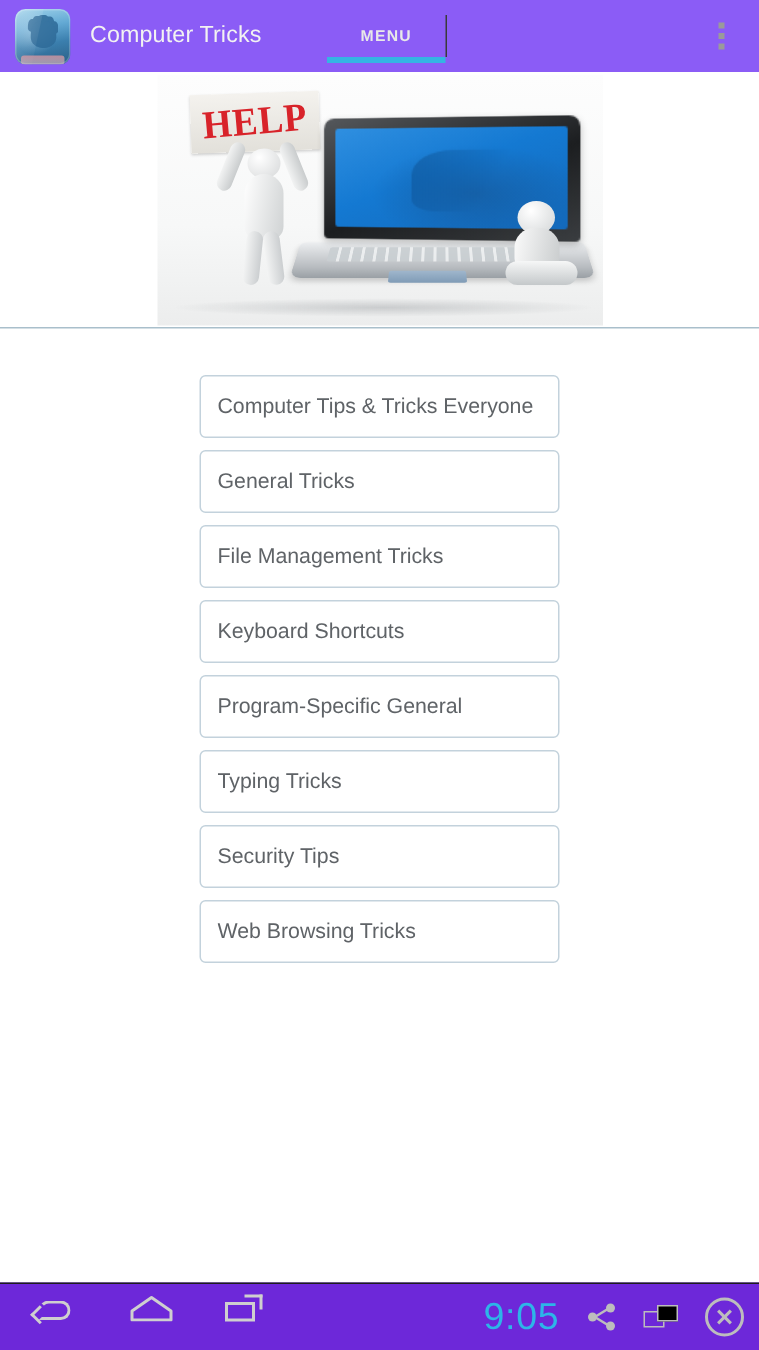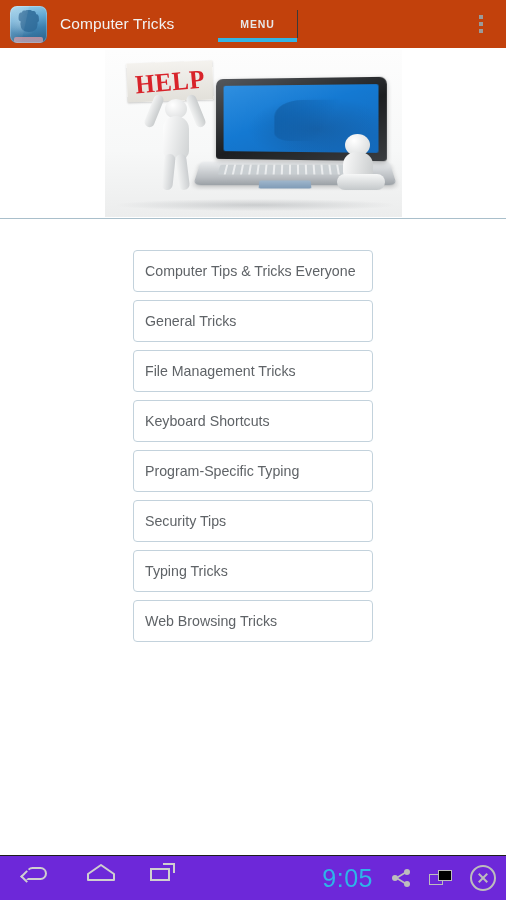--- a/index.html
+++ b/index.html
@@ -13,21 +13,21 @@
     position:relative;
     width:506px; height:900px;
     background:#ffffff;
     display:flex; flex-direction:column;
   }
 
   
   .appbar {
     position:relative;
     height:48px;
-    background:#c2410c;
+    background:#8b5cf6;
     display:flex; align-items:center;
     flex:0 0 48px;
   }
   .appbar-hairline {
     position:absolute; left:0; right:0; bottom:-2px;
     height:2px; background:#2aa9d8;
   }
   .app-icon {
     width:37px; height:37px;
     margin-left:10px;
@@ -415,27 +415,27 @@
       <div class="menu-item">
         <span class="label">General Tricks</span>
       </div>
       <div class="menu-item">
         <span class="label">File Management Tricks</span>
       </div>
       <div class="menu-item">
         <span class="label">Keyboard Shortcuts</span>
       </div>
       <div class="menu-item">
-        <span class="label">Program-Specific Typing</span>
+        <span class="label">Program-Specific General</span>
+      </div>
+      <div class="menu-item">
+        <span class="label">Typing Tricks</span>
       </div>
       <div class="menu-item">
         <span class="label">Security Tips</span>
-      </div>
-      <div class="menu-item">
-        <span class="label">Typing Tricks</span>
       </div>
       <div class="menu-item">
         <span class="label">Web Browsing Tricks</span>
       </div>
     </div>
 
   </div>
 
   <div class="sysbar">
     <div class="nav-left">

